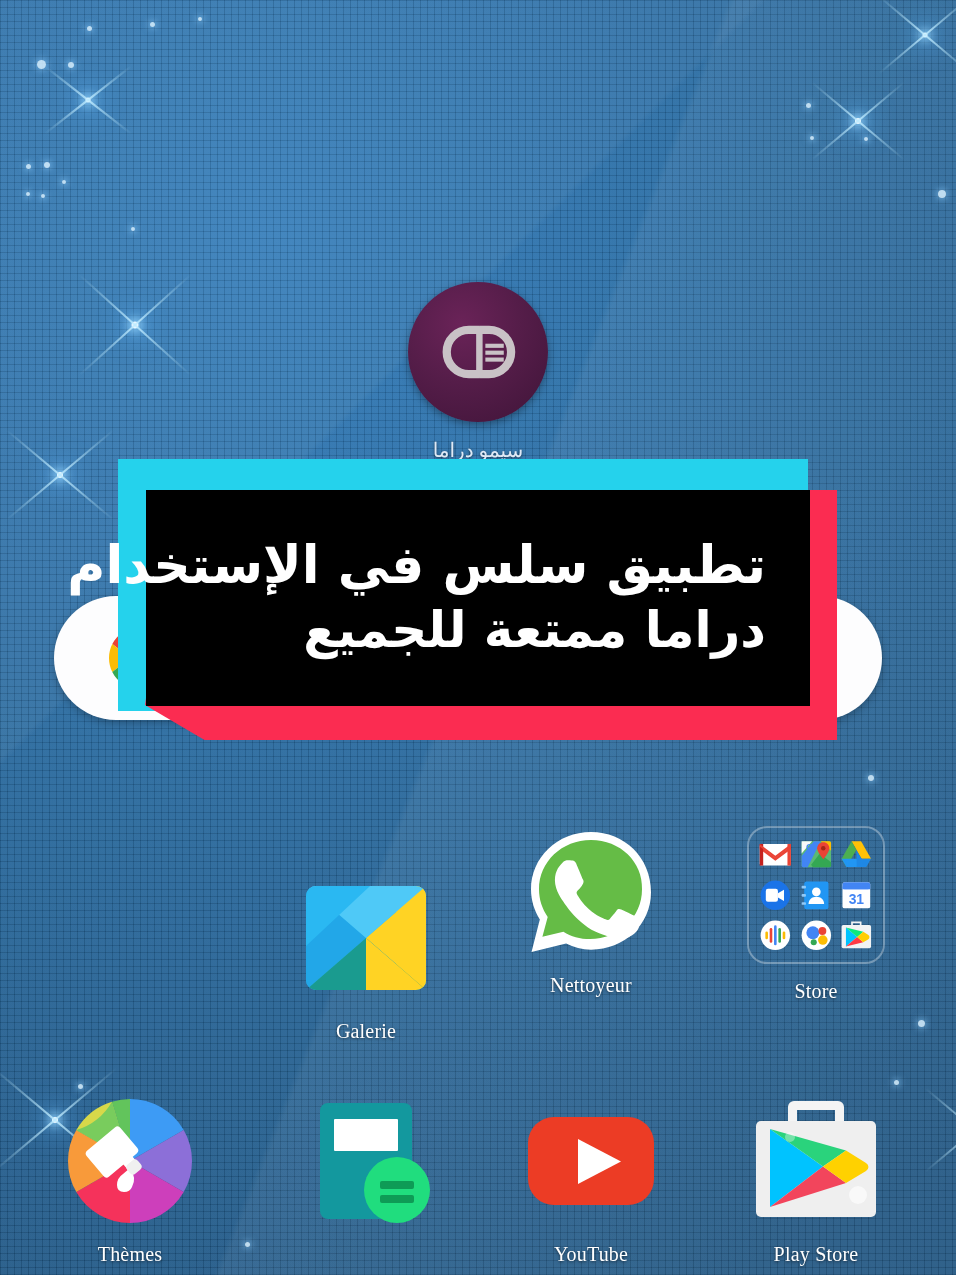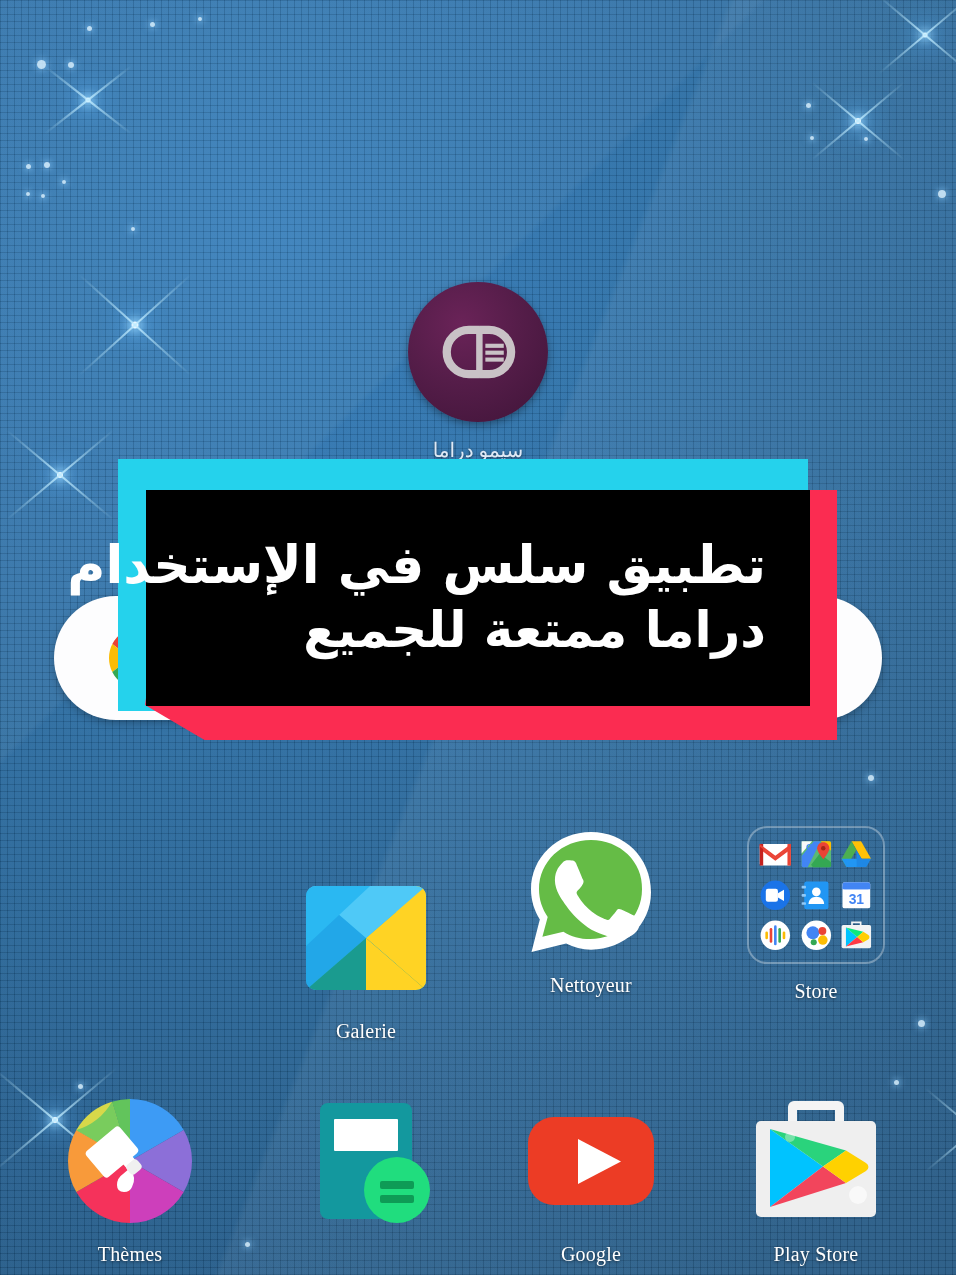--- a/index.html
+++ b/index.html
@@ -385,21 +385,21 @@
     </div>
   </div>
 
   <div class="appcell" style="left:491px; top:1095px;">
     <div class="appicon">
       <svg viewBox="0 0 132 132" width="132" height="132" aria-hidden="true">
         <rect x="3" y="22" width="126" height="88" rx="26" fill="#ec3c25"></rect>
         <path d="M53 44 L96 66.5 L53 89 Z" fill="#ffffff"></path>
       </svg>
     </div>
-    <div class="applabel">Google</div>
+    <div class="applabel">YouTube</div>
   </div>
 
   <div class="appcell" style="left:716px; top:1095px;">
     <div class="appicon">
       <svg viewBox="0 0 132 132" width="132" height="132" aria-hidden="true">
         <path d="M44 6 h44 a6 6 0 0 1 6 6 v14 h-9 v-11 h-38 v11 h-9 v-14 a6 6 0 0 1 6 -6 z" fill="#f4f4f4"></path>
         <rect x="6" y="26" width="120" height="96" rx="5" fill="#efefef"></rect>
         <path d="M20 34 L73 71.5 L20 112 Z" fill="#00c3ff"></path>
         <path d="M20 34 L73 71.5 L96 55.5 Z" fill="#2ad37c"></path>
         <path d="M20 112 L73 71.5 L96 88 Z" fill="#f2455c"></path>

